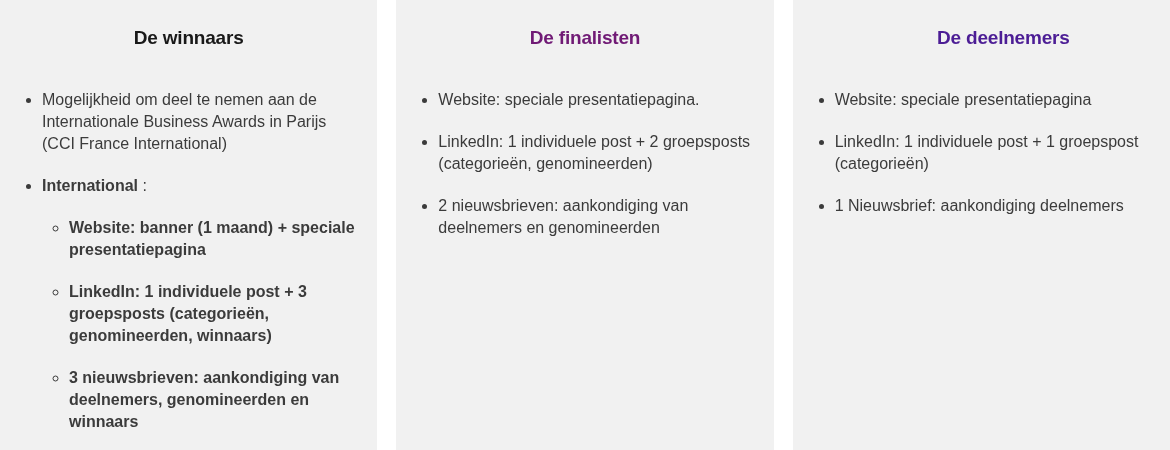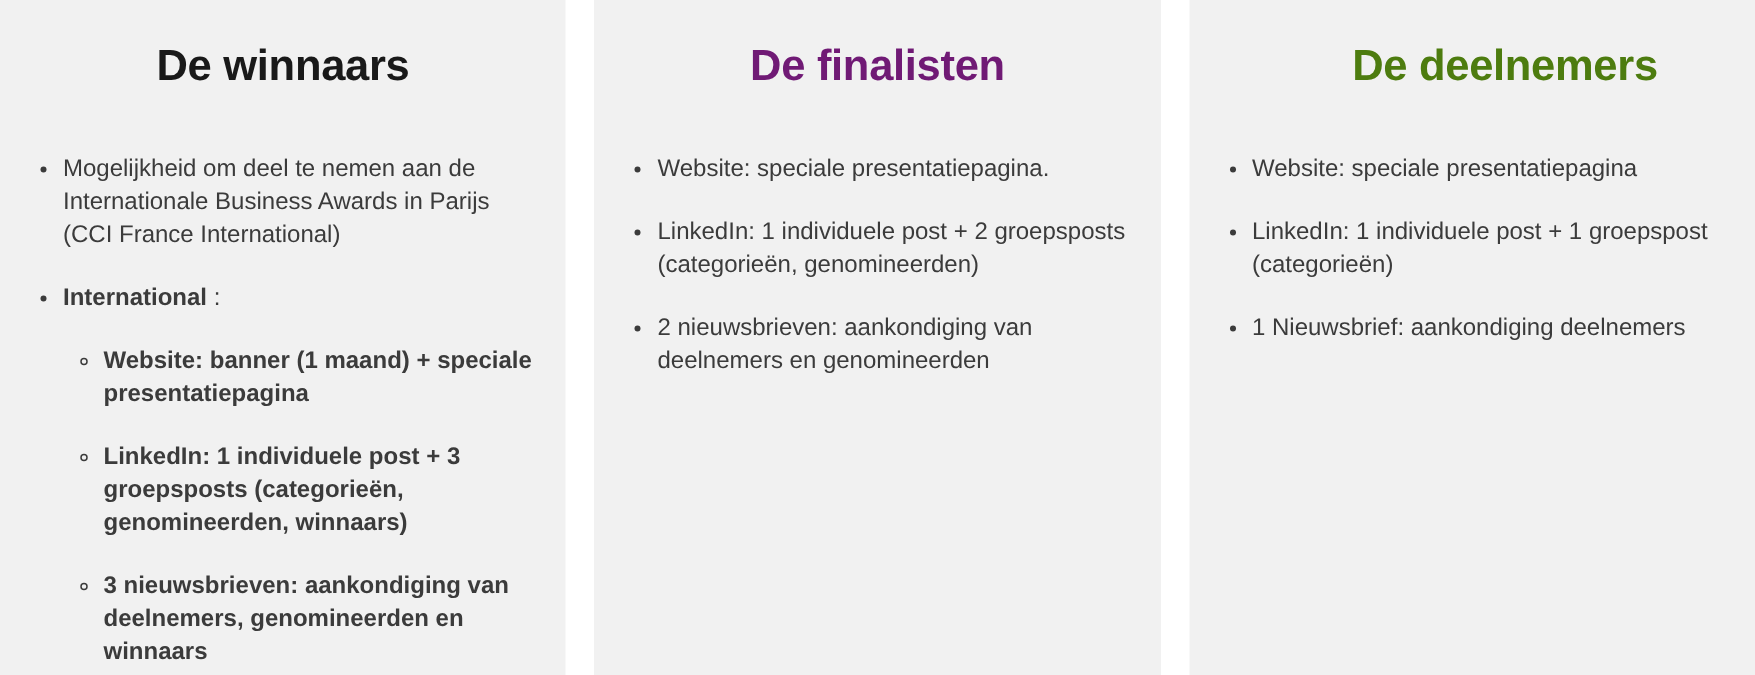--- a/index.html
+++ b/index.html
@@ -18,21 +18,21 @@
     width: 1170px;
     height: 450px;
   }
   .col {
     padding: 26px 15px 18px 28px;
     overflow: hidden;
   }
   .col h3 {
     margin: 0 -15px 38px -28px;
     text-align: center;
-    font-size: 29px;
+    font-size: 19px;
     line-height: 1.3;
     font-weight: 700;
     letter-spacing: -0.2px;
   }
   ul.main {
     margin: 0;
     padding-left: 14px;
     list-style-type: disc;
   }
   ul.main > li {
@@ -72,20 +72,20 @@
   </section>
   <section class="col" style="background: rgb(241, 241, 241); color: rgb(59, 59, 59);">
     <h3 style="color: #701a75;">De finalisten</h3>
     <ul class="main">
         <li>Website: speciale presentatiepagina.</li>
         <li>LinkedIn: 1 individuele post + 2 groepsposts (categorieën, genomineerden)</li>
         <li>2 nieuwsbrieven: aankondiging van deelnemers en genomineerden</li>
       </ul>
   </section>
   <section class="col" style="background: rgb(241, 241, 241); color: rgb(59, 59, 59);">
-    <h3 style="color: #4d7c0f; padding-left: 44px;">De deelnemers</h3>
+    <h3 style="color: #4c1d95; padding-left: 44px;">De deelnemers</h3>
     <ul class="main">
         <li>Website: speciale presentatiepagina</li>
         <li>LinkedIn: 1 individuele post + 1 groepspost (categorieën)</li>
         <li>1 Nieuwsbrief: aankondiging deelnemers</li>
       </ul>
   </section>
 </div>
 
 </body></html>

